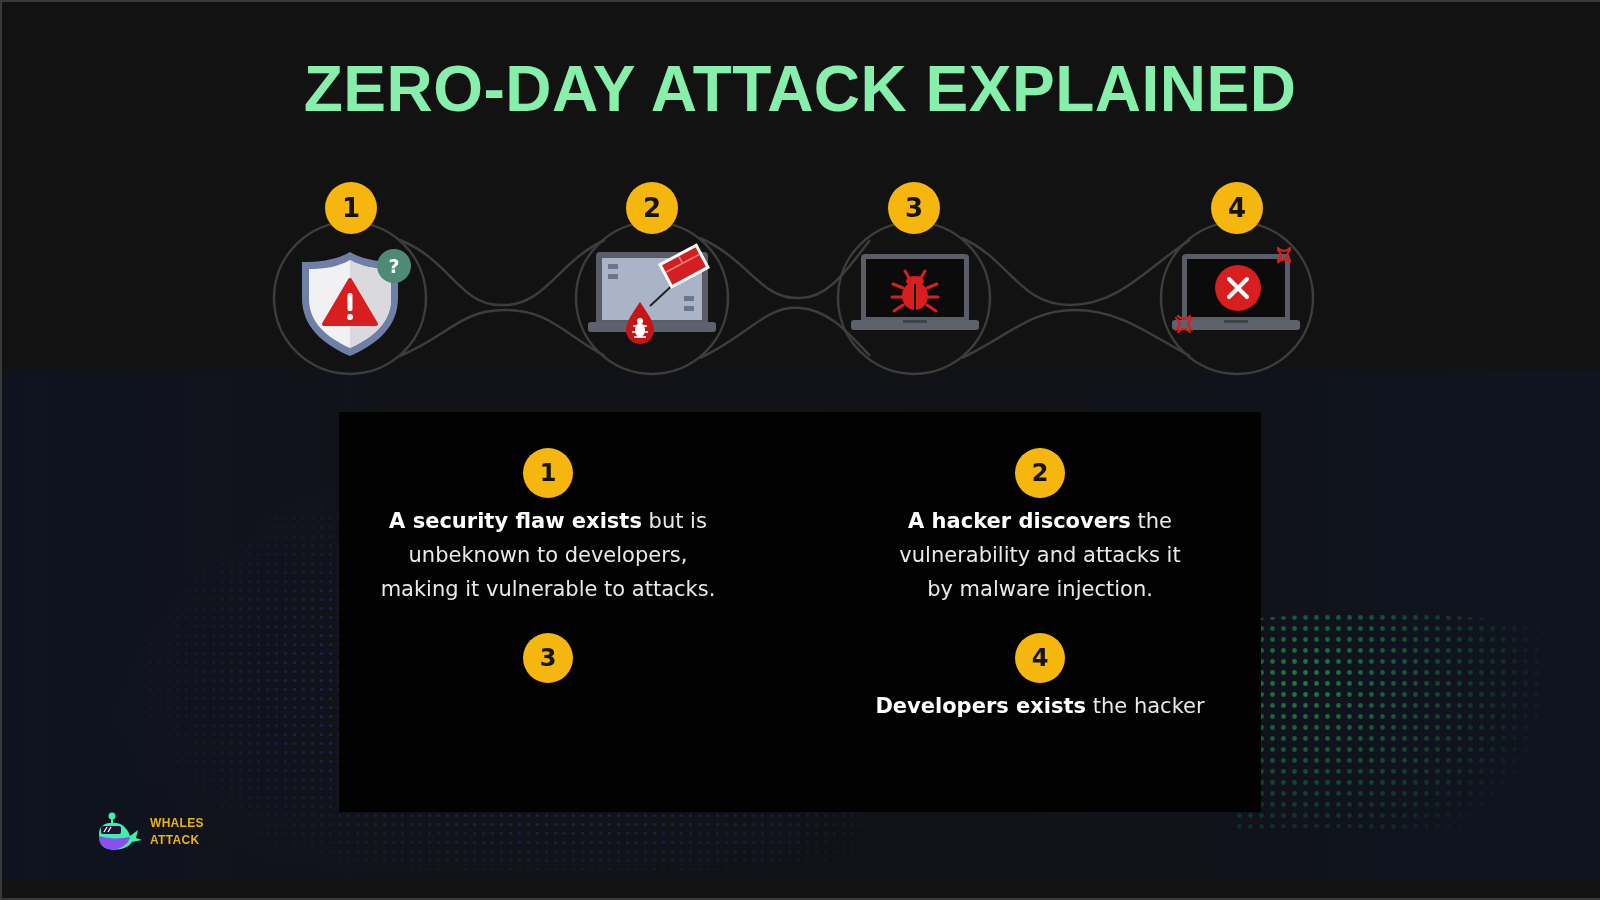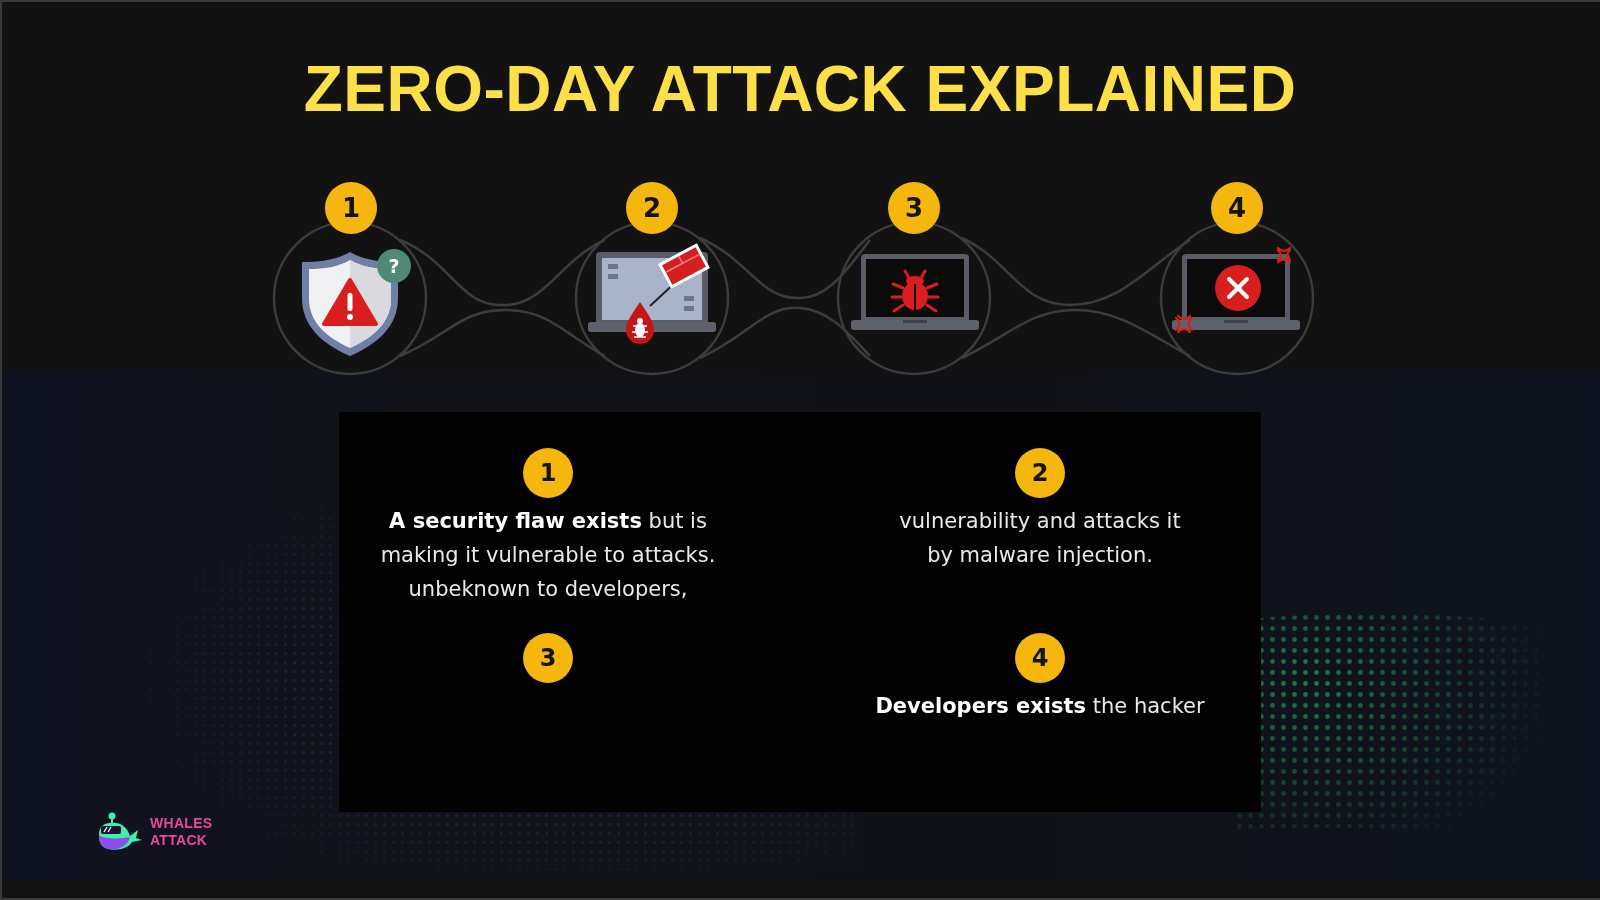--- a/index.html
+++ b/index.html
@@ -20,21 +20,21 @@
       overflow: hidden;
     }
     .lower-band svg { position: absolute; left: 0; top: 0; }
     .bottom-strip {
       position: absolute; left: 2px; top: 880px; width: 1598px; height: 18px; background: #131313;
     }
 
     .title {
       position: absolute; left: 0; top: 52px; width: 1600px; text-align: center;
       font-family: "Liberation Sans", sans-serif; font-weight: 700;
-      font-size: 64px; letter-spacing: 0.5px; color: #fde047;
+      font-size: 64px; letter-spacing: 0.5px; color: #86efac;
     }
 
     
     .diagram { position: absolute; left: 0; top: 170px; width: 1600px; height: 210px; }
     .diagram svg.links { position: absolute; left: 0; top: 0; }
 
     .step-badge {
       position: absolute; width: 52px; height: 52px; border-radius: 50%;
       background: #f5b70d; color: #141414;
       font-family: "DejaVu Sans", sans-serif; font-weight: 700; font-size: 26px;
@@ -56,21 +56,21 @@
     .card .text {
       margin-top: 6px; font-size: 21px; line-height: 34px; color: #e9e9e9;
       font-family: "DejaVu Sans", sans-serif;
     }
     .card .text b { font-weight: 700; color: #ffffff; }
 
     
     .logo { position: absolute; left: 96px; top: 812px; height: 40px; display: flex; align-items: center; }
     .logo-text {
       margin-left: 8px; font-family: "Liberation Sans", sans-serif; font-weight: 700;
-      font-size: 14px; line-height: 17px; color: #ec4899; letter-spacing: 0.3px;
+      font-size: 12px; line-height: 17px; color: #eab308; letter-spacing: 0.3px;
     }
   </style>
 </head>
 <body>
 
 <div class="frame"></div>
 
 <div class="lower-band">
   <svg width="1598" height="510" viewBox="0 0 1598 510">
     <defs>
@@ -212,28 +212,29 @@
         <path d="M8 88 Q 14 82 20 88"></path>
     </g>
   </svg>
 </div>
 
 <div class="panel">
   <div class="card" style="left:29px; top:36px;">
     <div class="num">1</div>
     <div class="text">
       <div><b>A security flaw exists</b><span> but is</span></div>
+      <div>unbeknown to developers,</div>
       <div>making it vulnerable to attacks.</div>
-      <div>unbeknown to developers,</div>
     </div>
   </div>
 
   <div class="card" style="left:521px; top:36px;">
     <div class="num">2</div>
     <div class="text">
+      <div><b>A hacker discovers</b><span> the</span></div>
       <div>vulnerability and attacks it</div>
       <div>by malware injection.</div>
     </div>
   </div>
 
   <div class="card" style="left:29px; top:221px;">
     <div class="num">3</div>
   </div>
 
   <div class="card" style="left:511px; top:221px; width:380px;">

